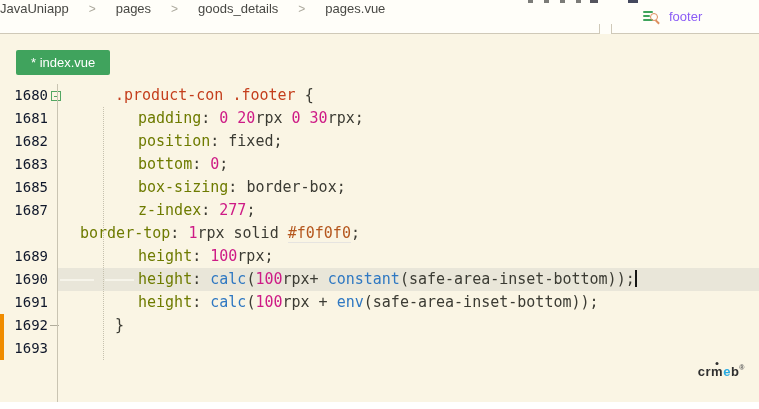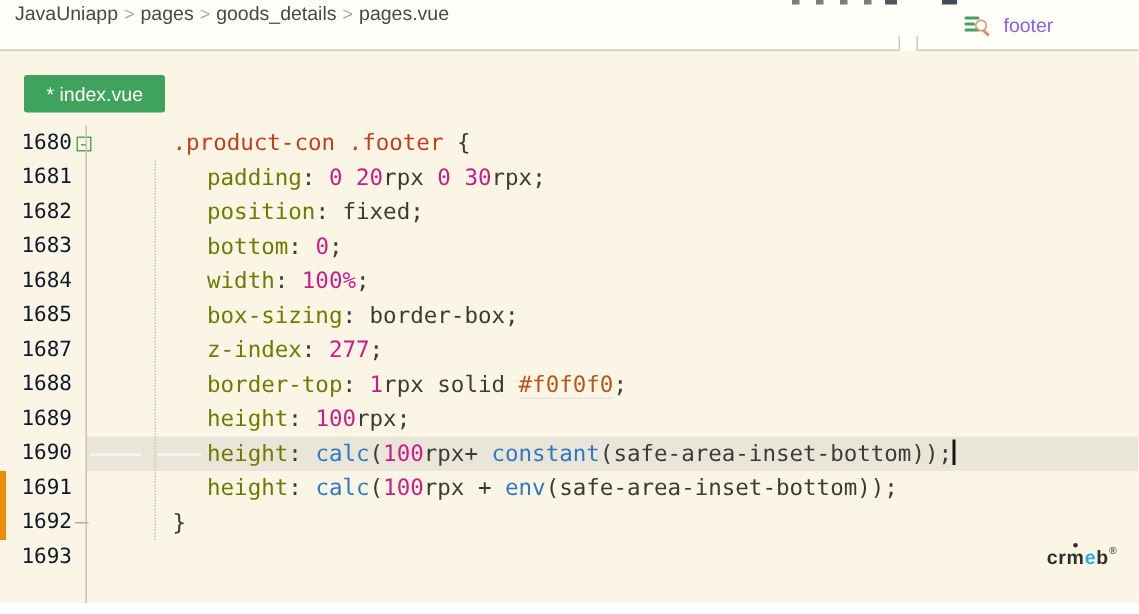--- a/index.html
+++ b/index.html
@@ -2,21 +2,21 @@
 <html><head>
 <meta charset="utf-8">
 <style>
   * { margin:0; padding:0; box-sizing:border-box; }
   html,body { width:759px; height:409px; overflow:hidden; }
   body { font-family:"Liberation Sans", sans-serif; background:#fff; }
   #app { position:relative; width:759px; height:409px; background:#FAF5E4; }
 
   
   .topbar { position:relative; width:759px; height:34px; background:#FFFEF9; }
-  .breadcrumb { position:absolute; left:10px; top:0; height:17px; display:flex; align-items:center; gap:4px;
+  .breadcrumb { position:absolute; left:0; top:0; height:17px; display:flex; align-items:center; gap:20px;
                 font-size:13px; color:#484844; }
   .crumb { color:#484844; }
   .crumb-sep { color:#ABA89C; font-size:12px; }
   .search { position:absolute; left:612px; top:0; width:147px; height:33px; display:flex; align-items:center;
             gap:10px; padding-left:31px; }
   .search-icon { position:relative; width:16px; height:14px; flex:none; }
   .search-icon .bar { position:absolute; left:0; height:2px; background:#3FA45C; border-radius:1px; }
   .search-icon .b1 { top:1px; width:10px; }
   .search-icon .b2 { top:5px; width:7px; }
   .search-icon .b3 { top:9px; width:10px; }
@@ -144,40 +144,31 @@
           <div class="c" style="padding-left: 80px;"><span class="tok prop">position</span><span class="tok pln">: </span><span class="tok pln">fixed;</span></div>
         </div>
         <div class="row">
           <div class="g">
             <span class="ln">1683</span>
           </div>
           <div class="c" style="padding-left: 80px;"><span class="tok prop">bottom</span><span class="tok pln">: </span><span class="tok num">0</span><span class="tok pln">;</span></div>
         </div>
         <div class="row">
           <div class="g">
-            <span class="ln">1684</span>
-          </div>
-          <div class="c" style="padding-left: 80px;"><span class="tok prop">width</span><span class="tok pln">: </span><span class="tok num">100%</span><span class="tok pln">;</span></div>
-        </div>
-        <div class="row">
-          <div class="g">
             <span class="ln">1685</span>
           </div>
           <div class="c" style="padding-left: 80px;"><span class="tok prop">box-sizing</span><span class="tok pln">: </span><span class="tok pln">border-box;</span></div>
         </div>
         <div class="row">
           <div class="g">
             <span class="ln">1687</span>
           </div>
           <div class="c" style="padding-left: 80px;"><span class="tok prop">z-index</span><span class="tok pln">: </span><span class="tok num">277</span><span class="tok pln">;</span></div>
         </div>
         <div class="row">
-          <div class="g">
-            <span class="ln">1688</span>
-          </div>
           <div class="c" style="padding-left: 80px;"><span class="tok prop">border-top</span><span class="tok pln">: </span><span class="tok num">1</span><span class="tok pln">rpx solid </span><span class="tok hexg">#f0f0f0</span><span class="tok pln">;</span></div>
         </div>
         <div class="row">
           <div class="g">
             <span class="ln">1689</span>
           </div>
           <div class="c" style="padding-left: 80px;"><span class="tok prop">height</span><span class="tok pln">: </span><span class="tok num">100</span><span class="tok pln">rpx;</span></div>
         </div>
         <div class="row">
           <div class="g">

